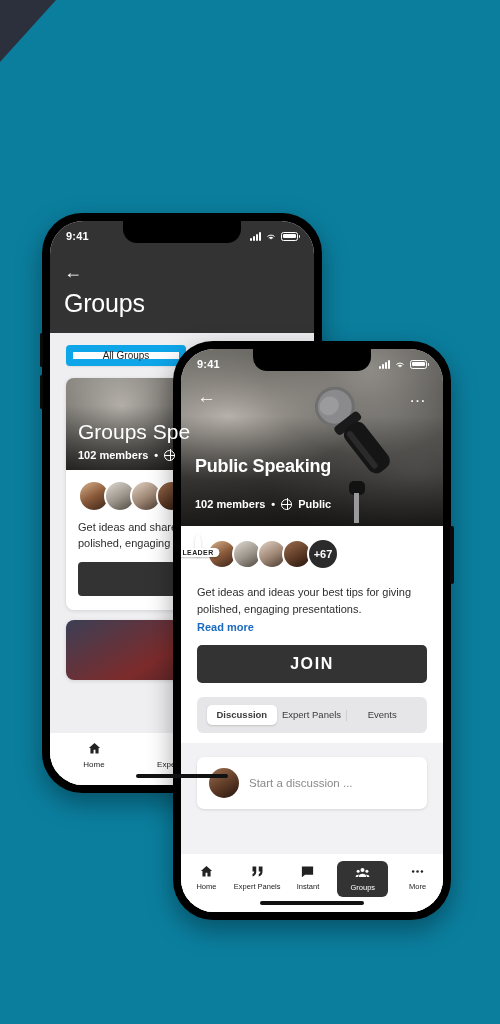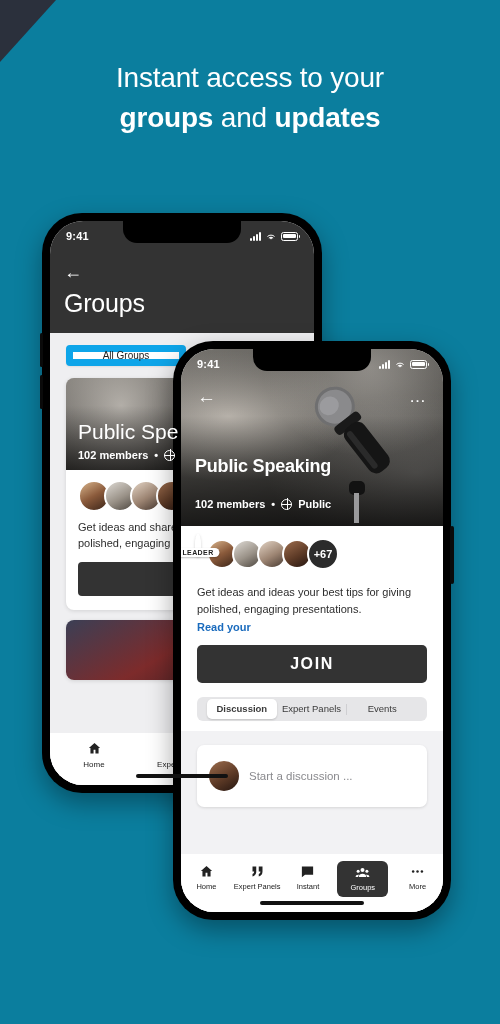--- a/index.html
+++ b/index.html
@@ -268,33 +268,33 @@
   }
   .fp-join {
     margin: 12px 16px 0 16px;
     height: 38px; background:#333;
     border-radius:5px; color:#fff;
     display:flex;align-items:center;justify-content:center;
     font-size:16px; font-weight:700; letter-spacing:1.6px;
   }
   .fp-tabs {
     margin: 14px 16px 0 16px;
-    height:24px; background:#e6e6e8; border-radius:6px;
+    height:36px; background:#e6e6e8; border-radius:6px;
     display:flex; align-items:center; padding:10px;
     position:relative;
   }
   .fp-tab {
     flex:1; text-align:center; font-size:9.5px; color:#3b3b3b;
     line-height:20px; border-radius:5px;
   }
   .fp-tab.active { background:#fff; font-weight:700; box-shadow:0 1px 2px rgba(0,0,0,0.16); }
   .fp-tabdiv { width:1px; height:11px; background:#cfcfd2;}
   .fp-compose {
     margin: 14px 16px 0 16px;
-    height:62px; background:#fff; border-radius:7px;
+    height:52px; background:#fff; border-radius:7px;
     display:flex; align-items:center; gap:10px; padding: 0 12px;
     box-shadow:0 1px 3px rgba(0,0,0,0.12);
   }
   .fp-compose-av { width:30px;height:30px;border-radius:50%;background-size:cover;}
   .fp-compose-ph { font-size:11.5px; color:#8a8a8e;}
   .fp-nav {
     position:absolute; left:0; right:0; bottom:0; height:58px;
     background:#fff; display:flex; align-items:flex-start; padding-top:7px;
   }
   .fp-navitem {
@@ -314,24 +314,20 @@
   .f5{background-image:linear-gradient(150deg,#9c6d4e 0%,#5d3a26 55%,#241510 100%)}
   .f6{background-image:linear-gradient(150deg,#f0d9a8 0%,#c08a52 45%,#5d3b1f 100%)}
 </style>
 </head>
 <body>
 
 <div id="stage">
 
   <div class="corner-tri"></div>
 
-  <div class="headline">
-    <span class="l1">Instant access to your</span>
-    <span class="l2"><span class="b">groups</span><span> and </span><span class="b">updates</span></span>
-  </div>
 
   <div class="phone" id="backPhone">
     <div class="side-btn" style="left:-2px; top:120px; width:3px; height:34px;"></div>
     <div class="side-btn" style="left:-2px; top:162px; width:3px; height:34px;"></div>
     <div class="screen">
       <div class="notch" style="width:118px;height:22px;"></div>
 
       <div class="statusbar">
         <span class="clock">9:41</span>
         <span class="icons">
@@ -355,21 +351,21 @@
       <div class="bp-header">
         <span class="bp-back">←</span>
         <span class="bp-title">Groups</span>
       </div>
 
       <div class="bp-body">
         <div class="bp-chip">All Groups</div>
 
         <div class="bp-card">
           <div class="bp-hero">
-            <span class="bp-hero-title">Public Spe</span>
+            <span class="bp-hero-title">Groups Spe</span>
             <span class="bp-hero-meta">
               <span>102 members</span>
               <span>•</span>
               <span class="globe"></span>
             </span>
           </div>
           <div class="bp-avatars">
             <span class="bp-av f1"></span>
             <span class="bp-av f3"></span>
             <span class="bp-av f4"></span>
@@ -472,21 +468,21 @@
               <span class="lead-badge">LEADER</span>
             </span>
             <span class="sm-av f1 first"></span>
             <span class="sm-av f3"></span>
             <span class="sm-av f4"></span>
             <span class="sm-av f5"></span>
             <span class="more-av">+67</span>
           </div>
 
           <div class="fp-desc">Get ideas and ideas your best tips for giving polished, engaging presentations.</div>
-          <div class="fp-readmore">Read your</div>
+          <div class="fp-readmore">Read more</div>
 
           <div class="fp-join">JOIN</div>
 
           <div class="fp-tabs">
             <span class="fp-tab active">Discussion</span>
             <span class="fp-tab">Expert Panels</span>
             <span class="fp-tabdiv"></span>
             <span class="fp-tab">Events</span>
           </div>
         </div>

